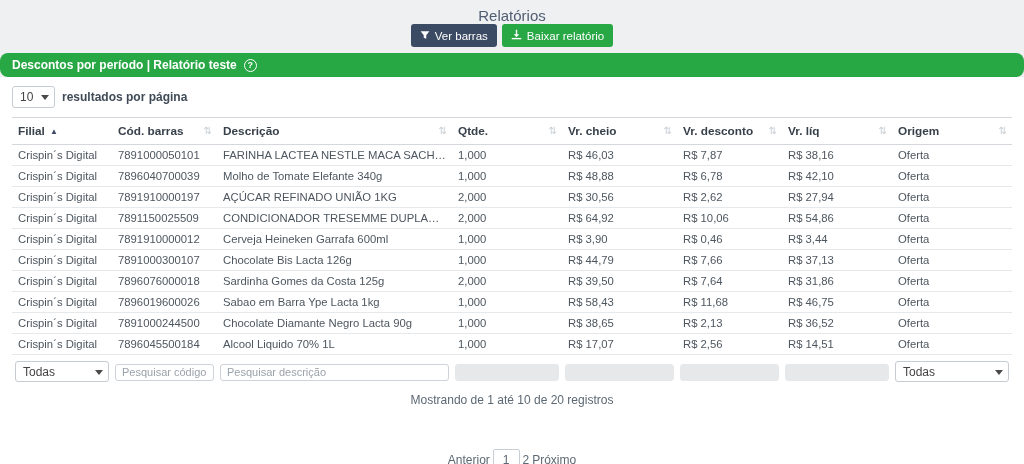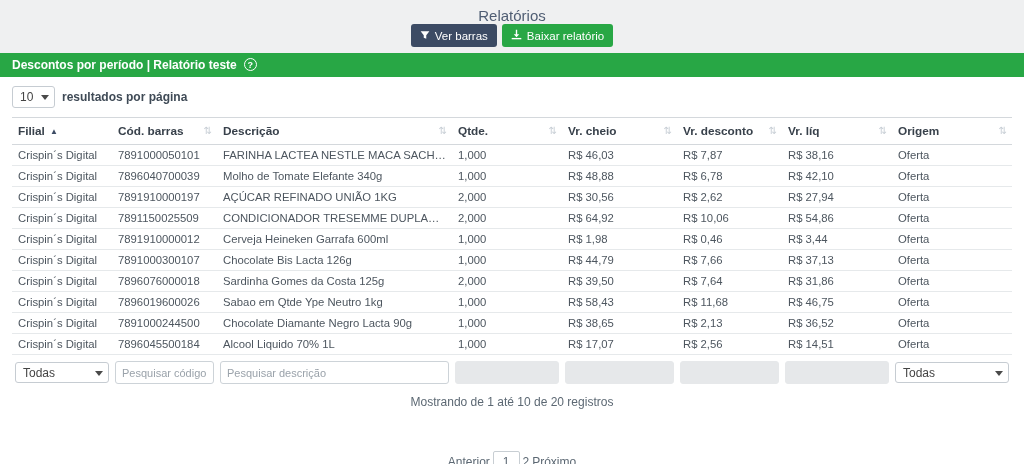--- a/index.html
+++ b/index.html
@@ -19,22 +19,22 @@
     border: none; border-radius: 3px; color: #fff;
     font-size: 11.5px; padding: 5px 9px; font-family: inherit; cursor: pointer;
   }
   .btn-filters { background: #3c4b64; }
   .btn-download { background: #28a745; }
   .btn-voltar { background: #a16207; padding: 6px 12px; }
 
   
   .report-bar {
     background: #28a745; color: #fff;
-    display: flex; gap: 7px;
-    padding: 5px 12px; font-size: 12px; font-weight: bold;
+    display: flex; align-items: center; gap: 7px;
+    padding: 5px 12px; font-size: 12px; font-weight: bold; border-radius: 8px;
   }
   .help-circle {
     display: inline-flex; align-items: center; justify-content: center;
     width: 13px; height: 13px; border: 1px solid #fff; border-radius: 50%;
     font-size: 9px; font-weight: bold; flex: 0 0 auto;
   }
 
   
   .content { background: #fff; padding: 9px 12px 10px; }
 
@@ -64,21 +64,21 @@
   .sorters { position: absolute; right: 5px; top: 7px; color: #c6cdd4; font-size: 10px; font-weight: normal; }
   .sort-asc { color: #3c4b64; font-size: 8px; margin-left: 5px; vertical-align: 1px; }
   tbody td {
     font-size: 11.3px; color: #4d565f; padding: 4px 6px;
     border-bottom: 1px solid #e6e9eb;
     overflow: hidden; white-space: nowrap; text-overflow: ellipsis;
   }
 
   
   tfoot td { padding: 6px 3px 2px; }
-  tfoot input { font-family: inherit; font-size: 11px; padding: 4px 6px; border: 1px solid #cdd3d8; border-radius: 3px; color: #555; width: 100%; height: 23px; }
+  tfoot input { font-family: inherit; font-size: 11px; padding: 4px 6px; border: 1px solid #cdd3d8; border-radius: 3px; color: #555; width: 100%; height: 17px; }
   tfoot input::placeholder { color: #9aa2aa; }
   tfoot input:disabled { background: #e6e8ea; border-color: #e6e8ea; }
   tfoot .select-wrap { width: 100%; }
   tfoot .select-wrap select { width: 100%; padding: 3px 18px 2px 7px; }
 
   
   .table-footer { display: flex; justify-content: space-between; align-items: center; margin-top: 9px; font-size: 12px; color: #5c6873; flex-direction: column; }
   .pager { display: flex; align-items: center; gap: 3px; margin-top: 42px; }
   .page-link, .page-num { cursor: pointer; }
   .page-num.active { border: 1px solid #c8ced3; border-radius: 2px; padding: 3px 9px; background: #fff; }
@@ -212,21 +212,21 @@
           <td>R$ 10,06</td>
           <td>R$ 54,86</td>
           <td>Oferta</td>
         </tr>
 
         <tr>
           <td>Crispin´s Digital</td>
           <td>7891910000012</td>
           <td>Cerveja Heineken Garrafa 600ml</td>
           <td>1,000</td>
-          <td>R$ 1,98</td>
+          <td>R$ 3,90</td>
           <td>R$ 0,46</td>
           <td>R$ 3,44</td>
           <td>Oferta</td>
         </tr>
 
         <tr>
           <td>Crispin´s Digital</td>
           <td>7891000300107</td>
           <td>Chocolate Bis Lacta 126g</td>
           <td>1,000</td>
@@ -243,21 +243,21 @@
           <td>2,000</td>
           <td>R$ 39,50</td>
           <td>R$ 7,64</td>
           <td>R$ 31,86</td>
           <td>Oferta</td>
         </tr>
 
         <tr>
           <td>Crispin´s Digital</td>
           <td>7896019600026</td>
-          <td>Sabao em Qtde Ype Neutro 1kg</td>
+          <td>Sabao em Barra Ype Lacta 1kg</td>
           <td>1,000</td>
           <td>R$ 58,43</td>
           <td>R$ 11,68</td>
           <td>R$ 46,75</td>
           <td>Oferta</td>
         </tr>
 
         <tr>
           <td>Crispin´s Digital</td>
           <td>7891000244500</td>

